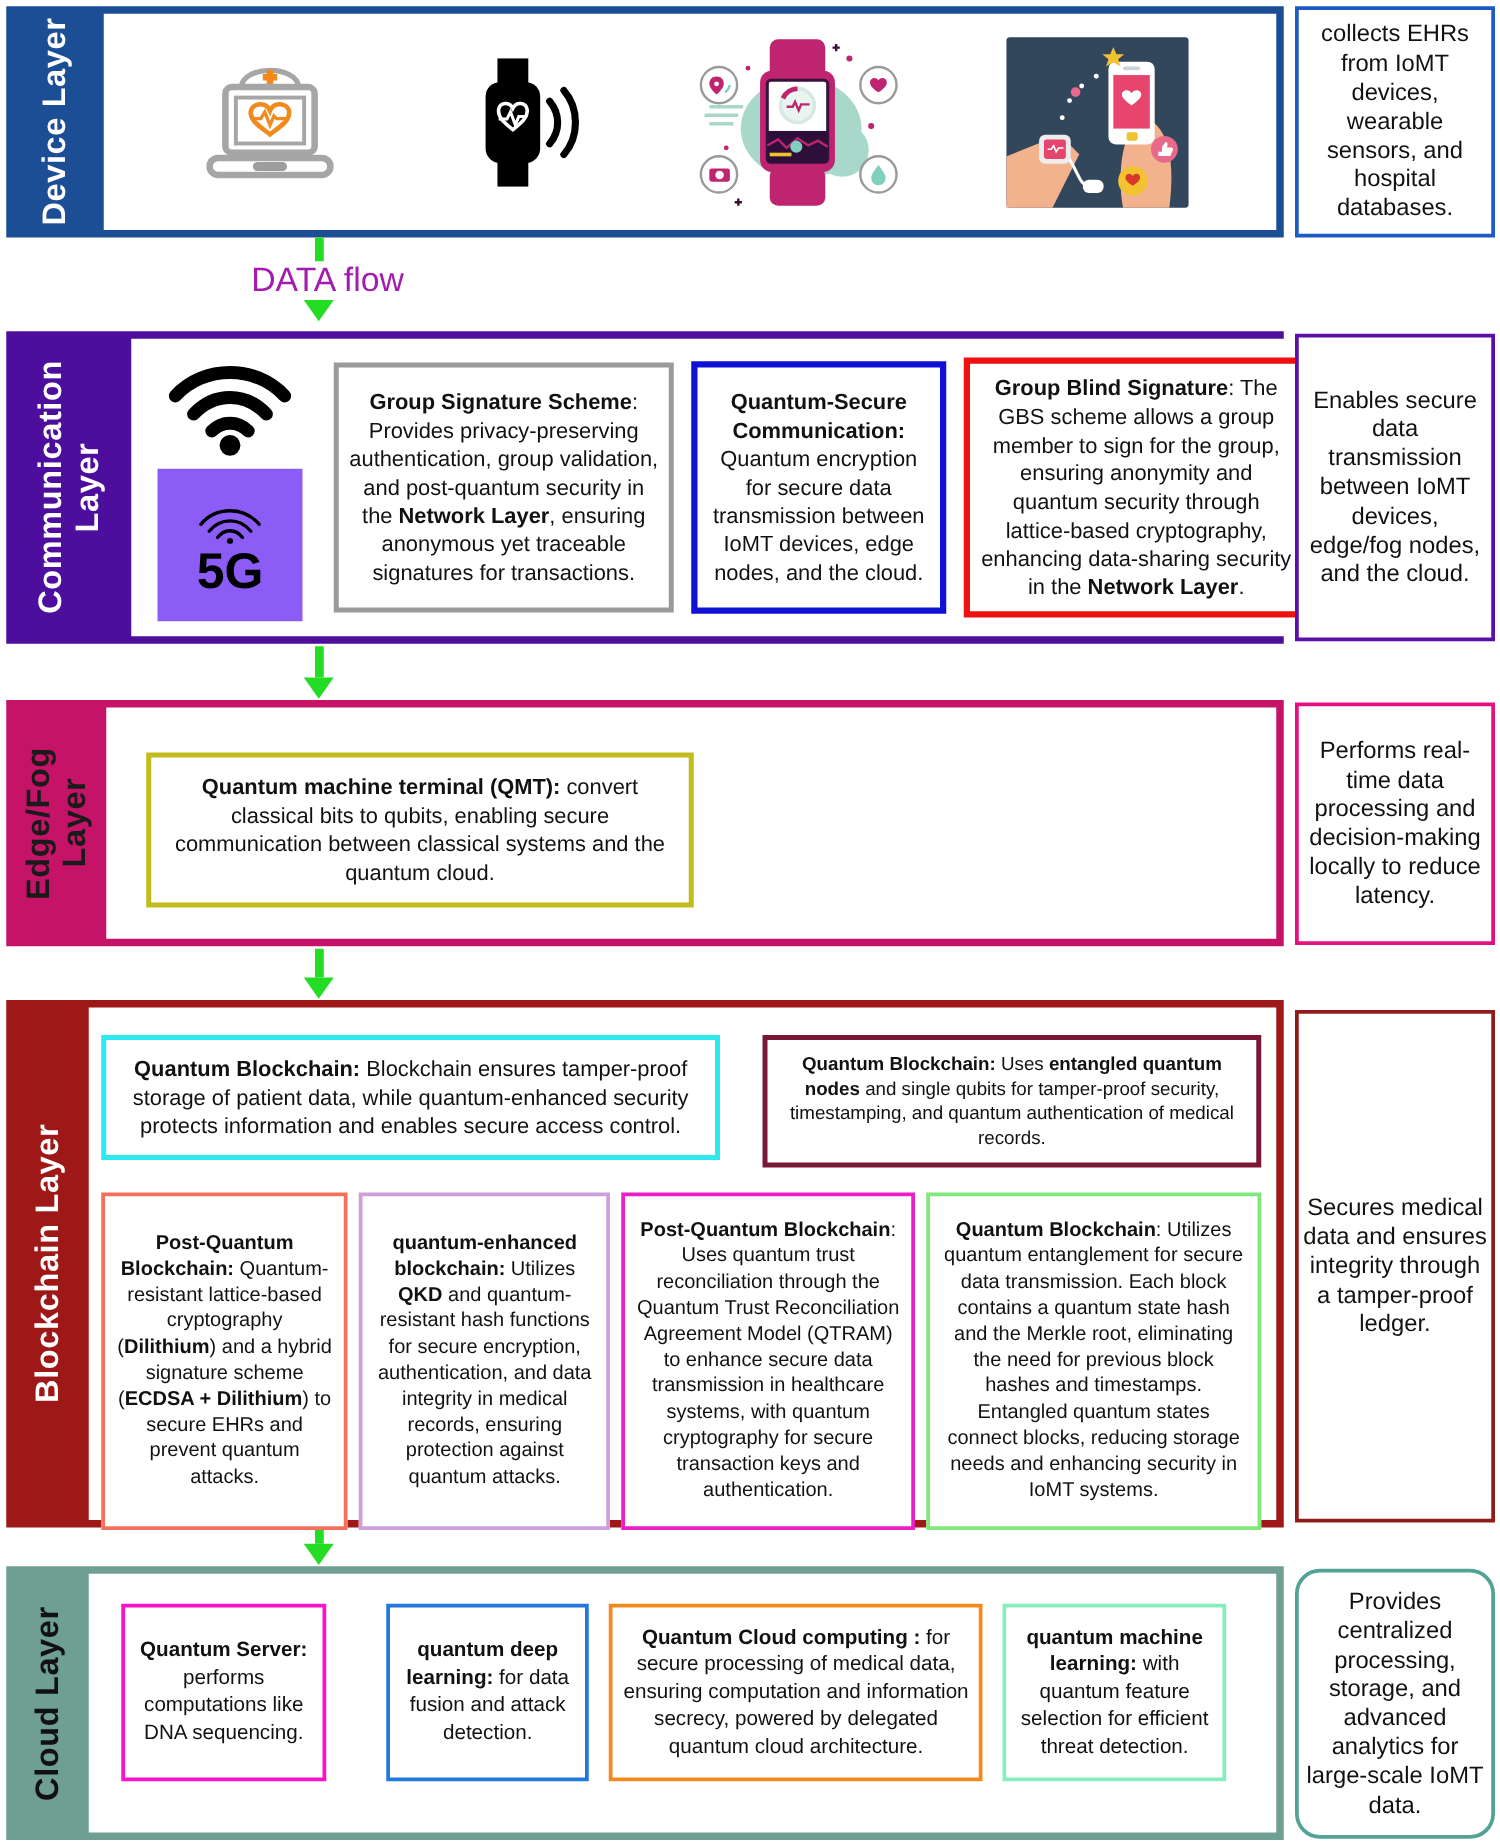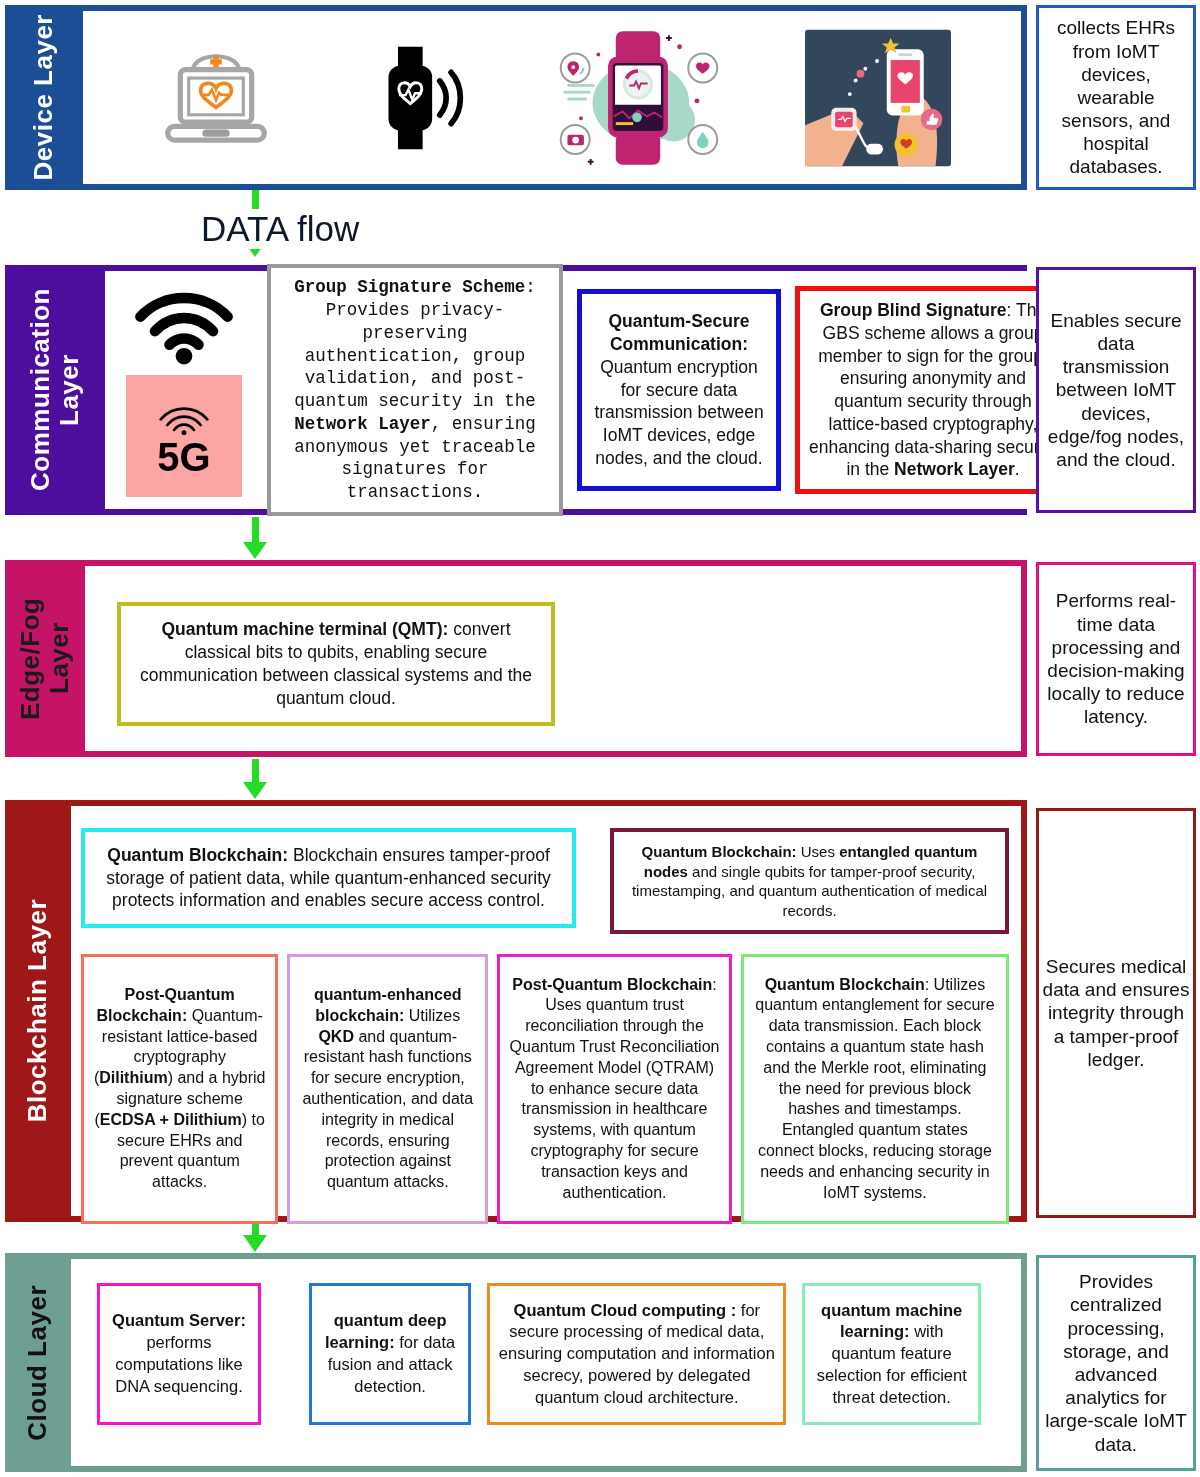--- a/index.html
+++ b/index.html
@@ -25,42 +25,42 @@
   #layer-cloud .layer-sidebar{width:66px;}
 
   
   .annotation{position:absolute;left:1036px;width:160px;background:#fff;border:3px solid #333;
               box-sizing:border-box;display:flex;align-items:center;
               text-align:center;font-size:19px;line-height:1.22;padding:4px 3px;}
   #ann-device{top:5px;height:185px;}
   #ann-communication{top:267px;height:246px;}
   #ann-edge-fog{top:562px;height:194px;}
   #ann-blockchain{top:808px;height:410px;}
-  #ann-cloud{top:1255px;height:216px;}
+  #ann-cloud{top:1255px;height:216px;border-radius:20px;}
 
   
   .flow-arrow{position:absolute;left:242px;width:26px;display:flex;flex-direction:column;align-items:center;}
   .flow-shaft{width:7px;flex:1;}
   .flow-head{width:0;height:0;border-left:12px solid transparent;border-right:12px solid transparent;
              border-top-width:17px;border-top-style:solid;}
-  .flow-label{position:absolute;left:197px;top:209px;font-size:35px;color:#0f172a;background:#fff;
+  .flow-label{position:absolute;left:197px;top:209px;font-size:27px;color:#a21caf;background:#fff;
               padding:0 4px;white-space:nowrap;z-index:3;text-align:right;}
 
   
   .tbox{background:#fff;border:4px solid #888;box-sizing:border-box;display:flex;
         align-items:center;justify-content:center;text-align:center;padding:8px 8px;}
   .tbox .inner{width:100%;}
 
   
   .comm-flex{display:flex;align-items:center;height:100%;padding:0 6px 0 10px;gap:14px;}
   .comm-icons{width:138px;flex:0 0 auto;display:flex;flex-direction:column;align-items:center;gap:10px;}
-  .fiveg-tile{width:116px;height:122px;background:#fca5a5;display:flex;flex-direction:column;
+  .fiveg-tile{width:116px;height:122px;background:#8b5cf6;display:flex;flex-direction:column;
               align-items:center;justify-content:center;}
   .fiveg-text{font-weight:bold;font-size:40px;color:#000;line-height:1;margin-top:2px;}
-  .comm-box1{width:296px;min-height:200px;font-size:17.5px;line-height:1.3;font-family:Liberation Mono, monospace;}
+  .comm-box1{width:272px;min-height:200px;font-size:17.5px;line-height:1.3;}
   .comm-box2{width:204px;min-height:202px;font-size:17.5px;line-height:1.3;border-width:5px;}
   .comm-box3{width:276px;min-height:208px;font-size:17.5px;line-height:1.3;border-width:5px;}
 
   
   .qmt-box{position:absolute;left:32px;top:36px;width:438px;min-height:124px;font-size:17.5px;line-height:1.32;}
 
   
   .bc-row1{display:flex;gap:34px;margin:22px 12px 0 10px;align-items:flex-start;}
   .bc-row2{display:flex;gap:9px;margin:20px 12px 0 10px;align-items:stretch;}
   .bc-top1{flex:500 0 0;min-height:100px;font-size:17.5px;line-height:1.3;}

